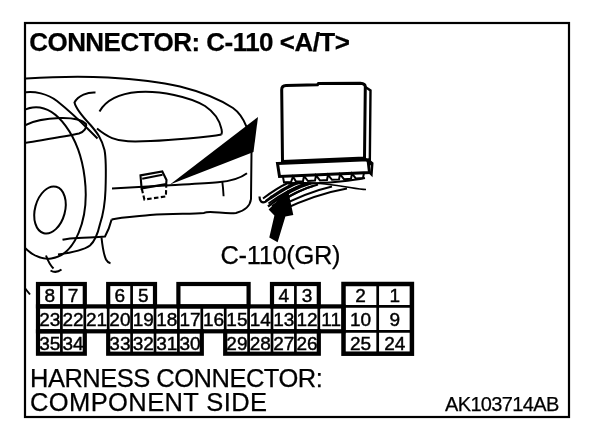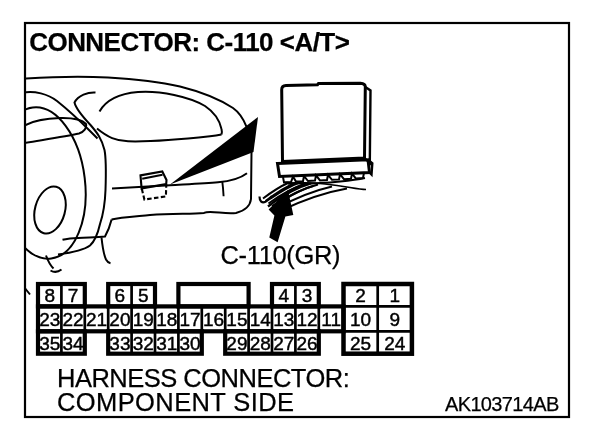--- a/index.html
+++ b/index.html
@@ -1,20 +1,20 @@
 <!DOCTYPE html>
 <html><head>
 <meta charset="utf-8">
 <style>
 html,body{margin:0;padding:0;background:#fff;-webkit-font-smoothing:antialiased;}
 #stage{position:relative;width:608px;height:434px;background:#fff;font-family:"Liberation Sans",sans-serif;overflow:hidden;padding-left:24px;}
 .t{position:absolute;color:#000;white-space:pre;-webkit-text-stroke:0.25px #000;}
 #title{left:29.2px;top:27px;font-size:26px;font-weight:bold;letter-spacing:-0.53px;}
 #c110{left:220.5px;top:241px;font-size:25.5px;letter-spacing:-0.35px;text-align:right;}
-#harness{left:57px;top:366.6px;font-size:25.5px;line-height:23.9px;}
+#harness{left:30px;top:366.6px;font-size:25.5px;line-height:23.9px;}
 #h1{letter-spacing:-0.5px;}
 #h2{letter-spacing:0.4px;}
 #ak{left:445px;top:393px;font-size:20px;font-weight:normal;letter-spacing:-0.65px;}
 svg{position:absolute;left:0;top:0;}
 </style>
 </head>
 <body>
 <div id="stage">
 <svg width="608" height="434" viewBox="0 0 608 434" fill="none" stroke="#000">
 

